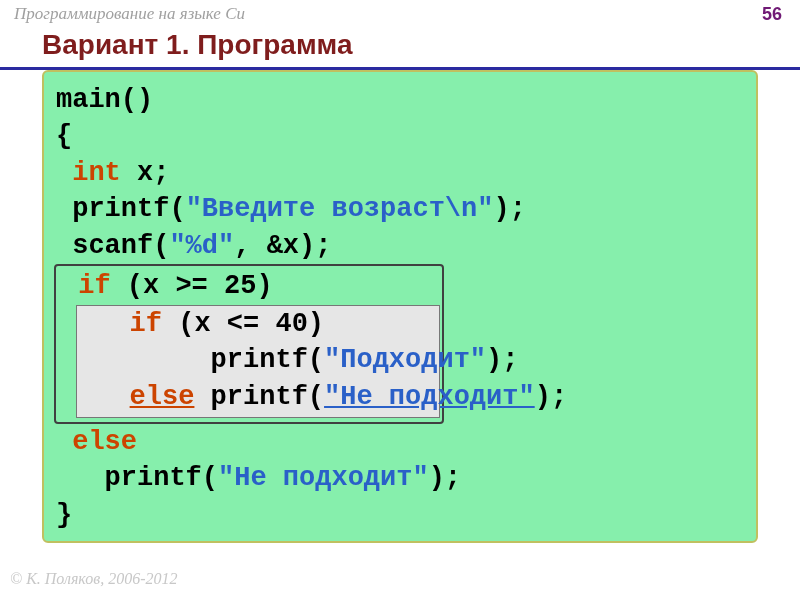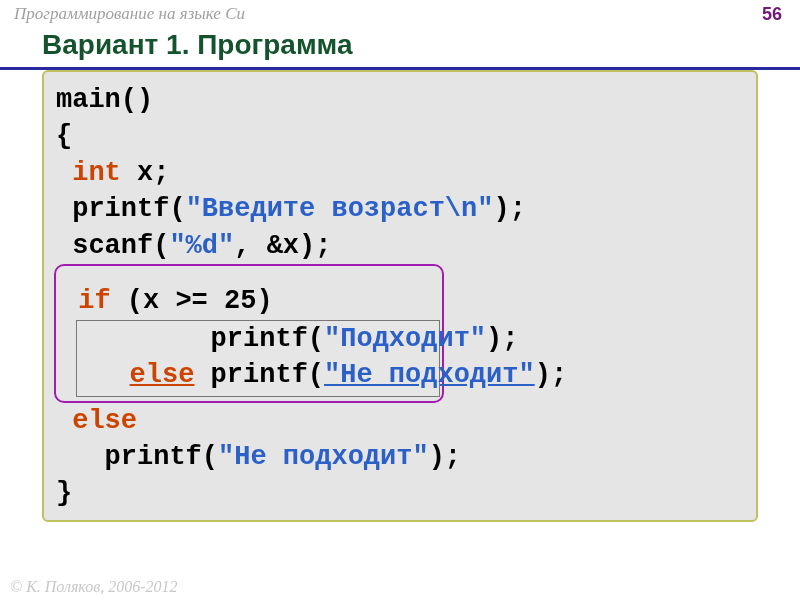--- a/index.html
+++ b/index.html
@@ -25,57 +25,57 @@
     font-style: normal;
     font-weight: bold;
     color: #701a75;
     font-family: Arial, sans-serif;
     font-size: 18px;
   }
   .slide-title {
     font-family: Arial, sans-serif;
     font-size: 28px;
     font-weight: bold;
-    color: #14532d;
+    color: #7f1d1d;
     padding: 2px 14px 6px 42px;
     border-bottom: 3px solid #2a2aa0;
   }
   .code-block {
     margin: 0 42px 0 42px;
-    background: #e5e5e5;
+    background: #86efac;
     border: 2px solid #c0c060;
     border-radius: 6px;
     padding: 10px 12px 8px 12px;
     font-family: 'Courier New', monospace;
     font-size: 27px;
     font-weight: bold;
     line-height: 1.35;
     color: #000;
   }
   .kw-type { color: #cc4400; margin-top: 10px; }
   .kw-ctrl { color: #cc4400; }
   .str { color: #2a60c8; }
   .inner-box {
-    border: 2px solid #a21caf;
-    border-radius: 10px;
-    padding: 17px 6px 4px 6px;
+    border: 2px solid #404040;
+    border-radius: 4px;
+    padding: 2px 6px 4px 6px;
     margin-left: -2px;
     margin-right: 300px;
   }
   .shaded-box {
     background: #e6e6e6;
     border: 1px solid #777;
     padding: 0 4px 2px 4px;
     margin-left: 14px;
     margin-right: -4px;
   }
   .und { text-decoration: underline; }
   .footer {
     position: absolute;
-    bottom: 4px;
+    bottom: 12px;
     left: 10px;
     color: #c8c8c8;
     font-style: italic;
     font-size: 16px;
   }
 </style>
 </head>
 <body>
 
 <div class="header-bar">
@@ -88,20 +88,21 @@
 <div class="code-block">
   <div><span style="white-space: pre;">main()</span></div>
   <div><span style="white-space: pre;">{</span></div>
   <div><span style="white-space: pre;"> </span><span class="kw-type" style="white-space: pre;">int</span><span style="white-space: pre;"> x;</span></div>
   <div><span style="white-space: pre;"> printf(</span><span class="str" style="white-space: pre;">"Введите возраст\n"</span><span style="white-space: pre;">);</span></div>
   <div><span style="white-space: pre;"> scanf(</span><span class="str" style="white-space: pre;">"%d"</span><span style="white-space: pre;">, &amp;x);</span></div>
 
   <div class="inner-box">
     <div><span style="white-space: pre;"> </span><span class="kw-ctrl" style="white-space: pre;">if</span><span style="white-space: pre;"> (x &gt;= 25)</span></div>
     <div class="shaded-box">
+      <div><span style="white-space: pre;">   </span><span class="kw-ctrl" style="white-space: pre;">if</span><span style="white-space: pre;"> (x &lt;= 40)</span></div>
       <div><span style="white-space: pre;">        printf(</span><span class="str" style="white-space: pre;">"Подходит"</span><span style="white-space: pre;">);</span></div>
       <div><span style="white-space: pre;">   </span><span class="kw-ctrl und" style="white-space: pre;">else</span><span style="white-space: pre;"> printf(</span><span class="str und" style="white-space: pre;">"Не подходит"</span><span style="white-space: pre;">);</span></div>
     </div>
   </div>
 
   <div><span style="white-space: pre;"> </span><span class="kw-ctrl" style="white-space: pre;">else</span></div>
   <div><span style="white-space: pre;">   printf(</span><span class="str" style="white-space: pre;">"Не подходит"</span><span style="white-space: pre;">);</span></div>
   <div><span style="white-space: pre;">}</span></div>
 </div>
 

